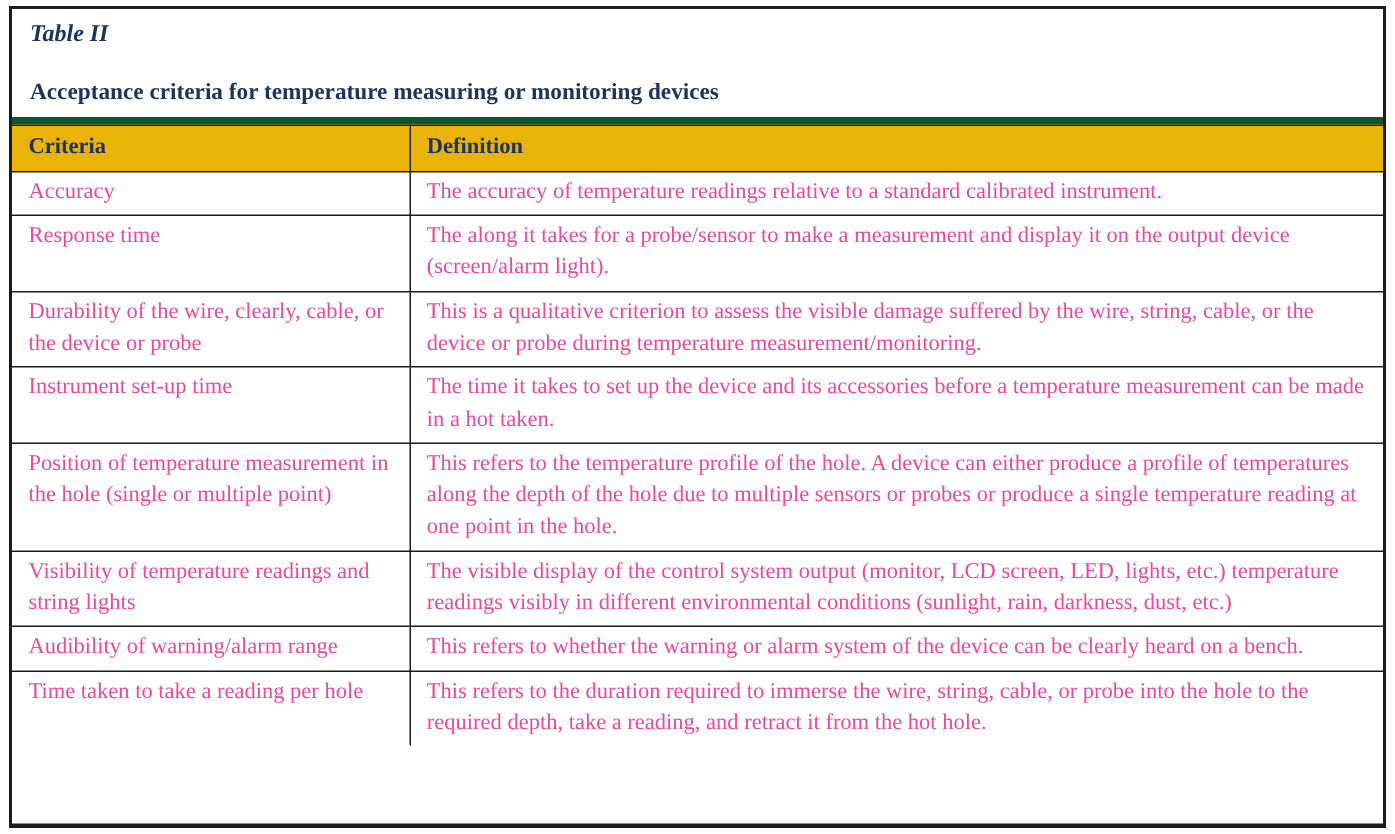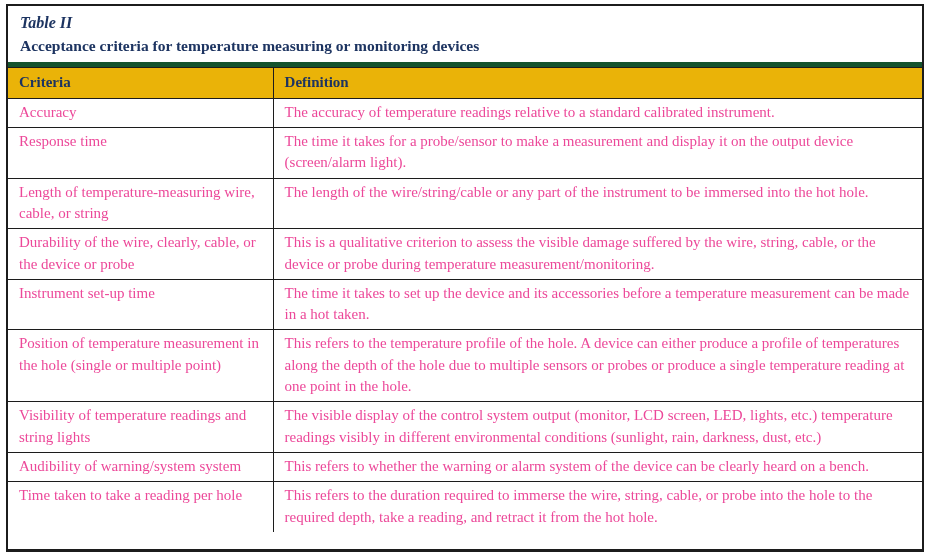--- a/index.html
+++ b/index.html
@@ -33,21 +33,21 @@
     font-weight: bold;
     font-size: 16px;
     line-height: 1.35;
     color: #1d3461;
   }
   .table-title {
     font-weight: bold;
     font-size: 15.5px;
     line-height: 1.35;
     color: #1d3461;
-    margin-top: 2px;
+    margin-top: 18px;
   }
   table.criteria-table {
     width: 100%;
     border-collapse: collapse;
     table-layout: fixed;
   }
   table.criteria-table th,
   table.criteria-table td {
     border: 1px solid #1c1c1c;
     border-left: none;
@@ -102,28 +102,24 @@
       </thead>
       <tbody id="table-body">
 
   <tr>
     <td>Accuracy</td>
     <td>The accuracy of temperature readings relative to a standard calibrated instrument.</td>
   </tr>
 
   <tr>
     <td>Response time</td>
-    <td>The time it takes for a probe/sensor to make a measurement and display it on the output device (screen/alarm light).</td>
+    <td>The along it takes for a probe/sensor to make a measurement and display it on the output device (screen/alarm light).</td>
   </tr>
 
 
-  <tr>
-    <td>Length of temperature-measuring wire, cable, or string</td>
-    <td>The length of the wire/string/cable or any part of the instrument to be immersed into the hot hole.</td>
-  </tr>
 
   <tr>
     <td>Durability of the wire, clearly, cable, or the device or probe</td>
     <td>This is a qualitative criterion to assess the visible damage suffered by the wire, string, cable, or the device or probe during temperature measurement/monitoring.</td>
   </tr>
 
   <tr>
     <td>Instrument set-up time</td>
     <td>The time it takes to set up the device and its accessories before a temperature measurement can be made in a hot taken.</td>
   </tr>
@@ -132,21 +128,21 @@
     <td>Position of temperature measurement in the hole (single or multiple point)</td>
     <td>This refers to the temperature profile of the hole. A device can either produce a profile of temperatures along the depth of the hole due to multiple sensors or probes or produce a single temperature reading at one point in the hole.</td>
   </tr>
 
   <tr>
     <td>Visibility of temperature readings and string lights</td>
     <td>The visible display of the control system output (monitor, LCD screen, LED, lights, etc.) temperature readings visibly in different environmental conditions (sunlight, rain, darkness, dust, etc.)</td>
   </tr>
 
   <tr>
-    <td>Audibility of warning/system system</td>
+    <td>Audibility of warning/alarm range</td>
     <td>This refers to whether the warning or alarm system of the device can be clearly heard on a bench.</td>
   </tr>
 
   <tr>
     <td>Time taken to take a reading per hole</td>
     <td>This refers to the duration required to immerse the wire, string, cable, or probe into the hole to the required depth, take a reading, and retract it from the hot hole.</td>
   </tr>
 </tbody>
     </table>
 

